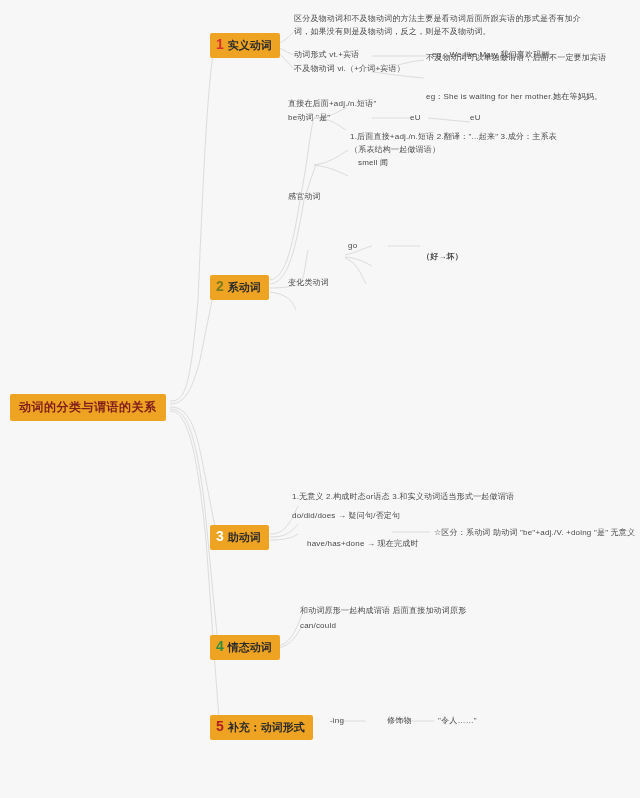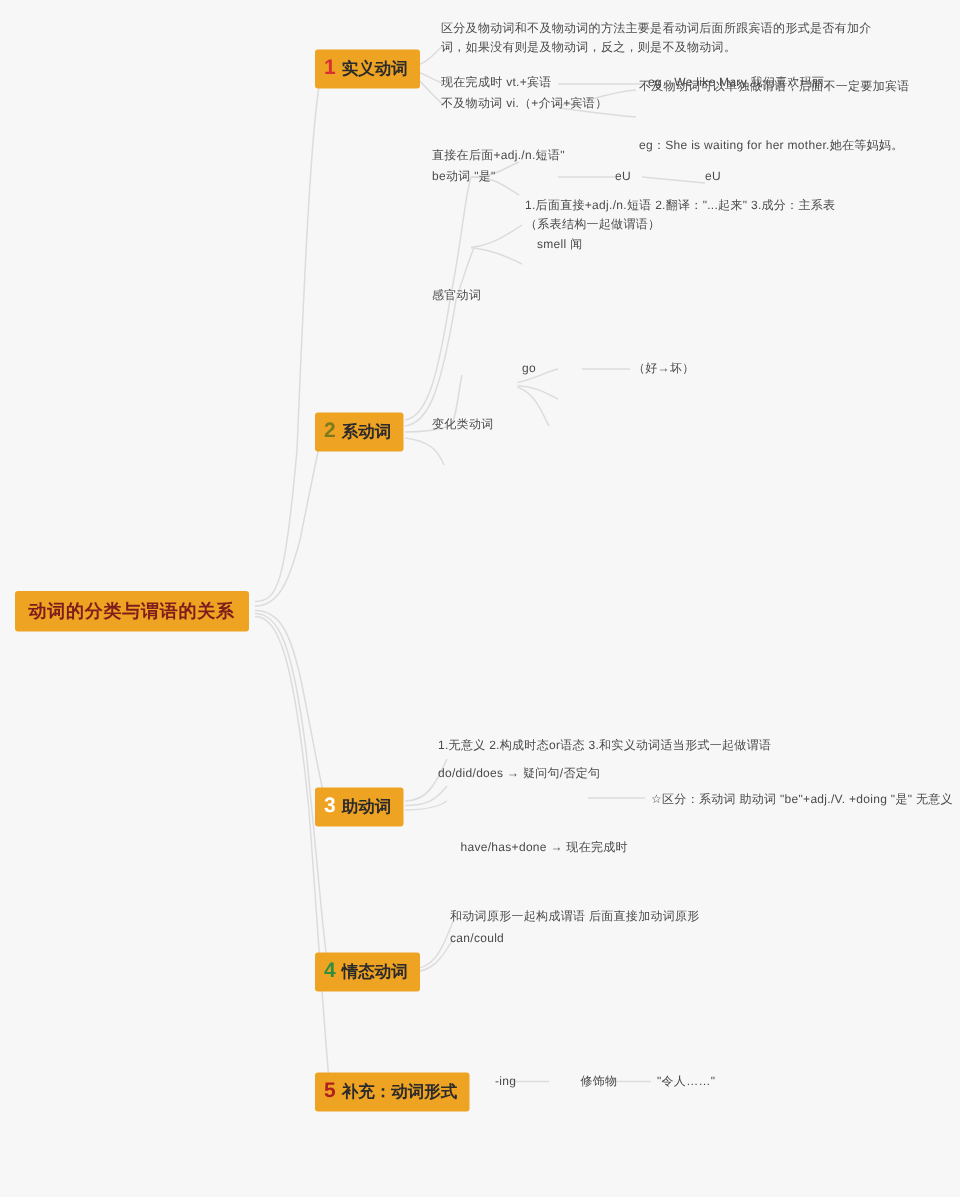--- a/index.html
+++ b/index.html
@@ -133,21 +133,21 @@
     <span>动词的分类与谓语的关系</span>
   </div>
 
   <div class="node branch-box" style="left:210px; top:33px;">
     <span class="branch-num num-red">1</span>
     <span>实义动词</span>
   </div>
 
   <div class="node leaf block w290" style="left:294px; top:12px;">区分及物动词和不及物动词的方法主要是看动词后面所跟宾语的形式是否有加介词，如果没有则是及物动词，反之，则是不及物动词。</div>
 
-  <div class="node leaf" style="left:294px; top:50px;">现在完成时 vt.+宾语</div>
+  <div class="node leaf" style="left:294px; top:50px;">动词形式 vt.+宾语</div>
 
   <div class="node leaf" style="left:432px; top:50px;">eg：We like Mary 我们喜欢玛丽。</div>
 
   <div class="node leaf" style="left:294px; top:64px;">不及物动词 vi.（+介词+宾语）</div>
 
   <div class="node leaf" style="left:426px; top:53px;">不及物动词可以单独做谓语，后面不一定要加宾语</div>
 
   <div class="node leaf" style="left:426px; top:72px;margin-top:20px;">eg：She is waiting for her mother.她在等妈妈。</div>
 
   <div class="node branch-box" style="left:210px; top:275px;">
@@ -166,32 +166,32 @@
   <div class="node leaf block w210" style="left:350px; top:130px;">1.后面直接+adj./n.短语 2.翻译："...起来" 3.成分：主系表（系表结构一起做谓语）</div>
 
   <div class="node leaf" style="left:358px; top:158px;">smell 闻</div>
 
   <div class="node leaf" style="left:288px; top:192px;">感官动词</div>
 
   <div class="node leaf" style="left:288px; top:278px;">变化类动词</div>
 
   <div class="node leaf" style="left:348px; top:241px;text-align:center;">go</div>
 
-  <div class="node leaf" style="left:422px; top:241px;">（好→坏）</div>
+  <div class="node leaf" style="left:422px; top:252px;font-weight:bold;">（好→坏）</div>
 
   <div class="node branch-box" style="left:210px; top:525px;">
     <span class="branch-num num-white">3</span>
     <span>助动词</span>
   </div>
 
   <div class="node leaf" style="left:292px; top:492px;">1.无意义 2.构成时态or语态 3.和实义动词适当形式一起做谓语</div>
 
   <div class="node leaf" style="left:292px; top:511px;">do/did/does → 疑问句/否定句</div>
 
-  <div class="node leaf" style="left:292px; top:560px;padding-left:15px;">have/has+done → 现在完成时</div>
+  <div class="node leaf" style="left:292px; top:539px;padding-left:15px;">have/has+done → 现在完成时</div>
 
   <div class="node leaf" style="left:434px; top:528px;">☆区分：系动词 助动词 "be"+adj./V. +doing "是" 无意义</div>
 
   <div class="node branch-box" style="left:210px; top:635px;">
     <span class="branch-num num-green">4</span>
     <span>情态动词</span>
   </div>
 
   <div class="node leaf" style="left:300px; top:606px;">和动词原形一起构成谓语 后面直接加动词原形</div>
 

